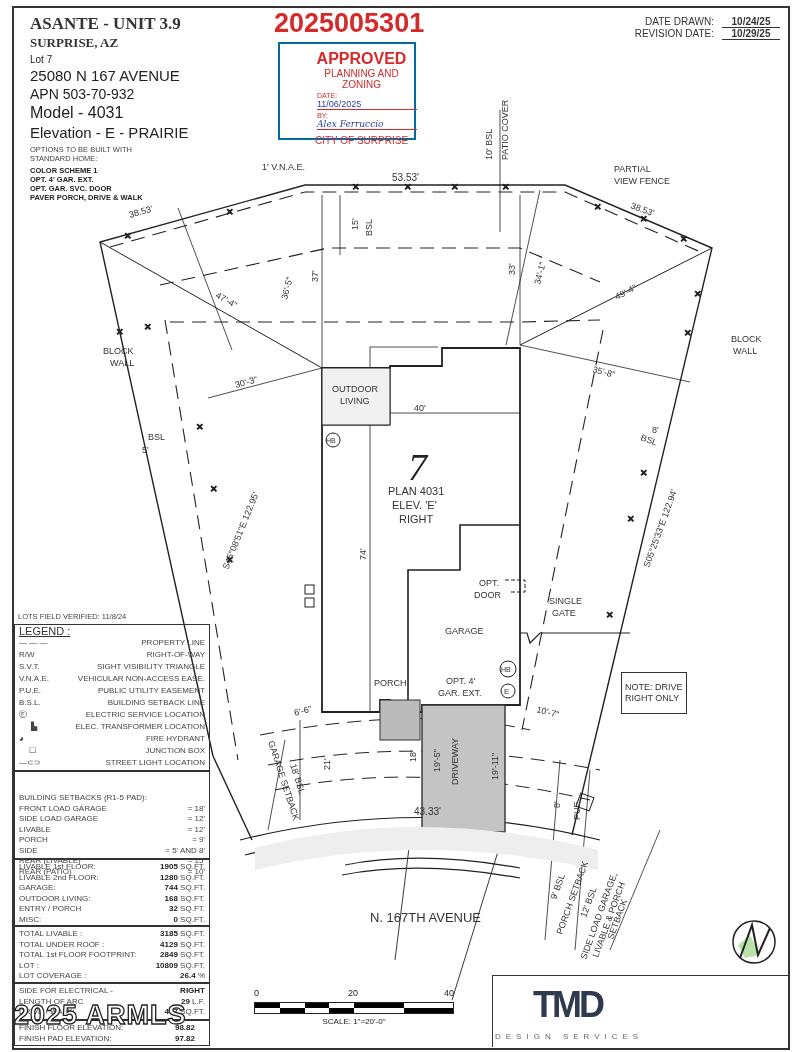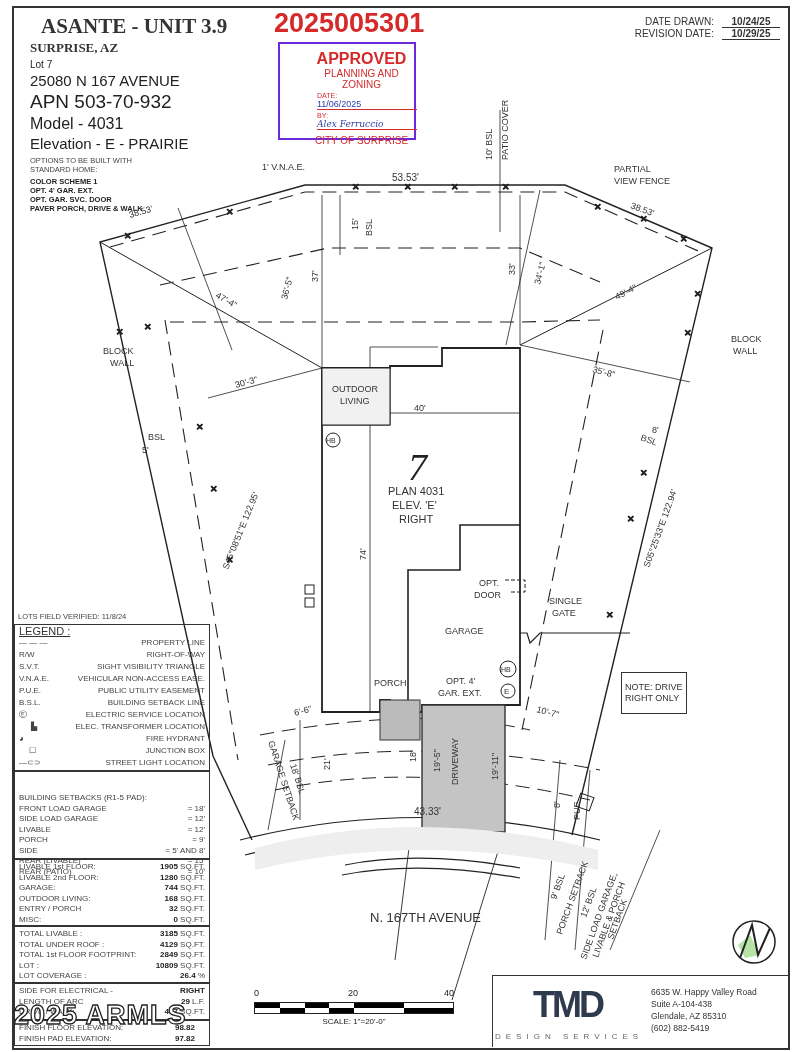--- a/index.html
+++ b/index.html
@@ -2,21 +2,21 @@
 <html><head>
 <meta charset="utf-8">
 <style>
   html,body{margin:0;padding:0;background:#fff;}
   body{width:800px;height:1052px;position:relative;overflow:hidden;font-family:"Liberation Sans",sans-serif;color:#222;}
   .frame{position:absolute;left:12px;top:6px;width:778px;height:1044px;border:2px solid #333;box-sizing:border-box;}
   .abs{position:absolute;}
   .title-serif{font-family:"Liberation Serif",serif;font-weight:bold;color:#333;}
   .hdr-lines div{white-space:nowrap;}
   .stamp-num{color:#d42a2a;font-size:27px;font-weight:bold;letter-spacing:0px;}
-  .stamp-box{border:2px solid #6d28d9;color:#d42a2a;text-align:center;box-sizing:border-box;padding-left:29px;}
+  .stamp-box{border:2px solid #0369a1;color:#d42a2a;text-align:center;box-sizing:border-box;padding-left:29px;}
   .stamp-box .appr{font-size:16px;font-weight:bold;margin-top:6px;}
   .stamp-box .pz{font-size:10px;}
   .stamp-line{font-size:7px;text-align:left;padding-left:8px;margin-top:2px;}
   .stamp-line span.v{color:#2b3fa8;border-bottom:1px solid #d42a2a;display:inline-block;width:100px;font-size:9px;}
   .stamp-line span.sig{font-style:italic;font-family:"DejaVu Serif",serif;}
   .dates{font-size:10px;color:#333;}
   .dates .row{display:flex;justify-content:flex-end;gap:8px;}
   .dates .v{border-bottom:1px solid #333;width:58px;text-align:center;font-weight:bold;}
   .svgwrap{position:absolute;left:0;top:0;}
   .lbl{font-size:9px;fill:#333;font-family:"Liberation Sans",sans-serif;}
@@ -36,25 +36,25 @@
   .scale .ticks{position:relative;width:200px;height:12px;font-size:9px;}
   .scale .bar{display:flex;width:200px;height:12px;border:1px solid #222;box-sizing:border-box;}
   .scale .cap{font-size:8px;text-align:center;width:200px;margin-top:3px;}
 </style>
 </head>
 <body>
 
 <div class="frame"></div>
 
 <div class="abs hdr-lines" style="left:30px;top:14px;">
-  <div class="title-serif" style="font-size:21px;margin-left:11px;">ASANTE - UNIT 3.9</div>
+  <div class="title-serif" style="font-size:17px;">ASANTE - UNIT 3.9</div>
   <div class="title-serif" style="font-size:13px;margin-top:1px;">SURPRISE, AZ</div>
   <div style="font-size:10px;margin-top:3px;">Lot 7</div>
   <div style="font-size:15px;margin-top:2px;">25080 N 167 AVENUE</div>
-  <div style="font-size:19px;margin-top:2px;">APN 503-70-932</div>
+  <div style="font-size:14px;margin-top:2px;">APN 503-70-932</div>
   <div style="font-size:16px;margin-top:2px;">Model - 4031</div>
   <div style="font-size:15px;margin-top:2px;">Elevation - E - PRAIRIE</div>
   <div style="font-size:7.5px;margin-top:4px;color:#444;">OPTIONS TO BE BUILT WITH</div>
   <div style="font-size:7.5px;color:#444;">STANDARD HOME:</div>
   <div style="font-size:7.5px;font-weight:bold;margin-top:3px;line-height:9px;">
     <div>COLOR SCHEME 1</div>
     <div>OPT. 4' GAR. EXT.</div>
     <div>OPT. GAR. SVC. DOOR</div>
     <div>PAVER PORCH, DRIVE &amp; WALK</div>
   </div>
@@ -427,19 +427,13 @@
     <div style="flex:1;background:linear-gradient(#fff 50%,#000 50%)"></div>
     <div style="flex:2;background:linear-gradient(#000 50%,#fff 50%)"></div>
     <div style="flex:2;background:linear-gradient(#fff 50%,#000 50%)"></div>
   </div>
   <div class="cap">SCALE:  1"=20'-0"</div>
 </div>
 
 <div class="tmd">
   <div class="tmd-logo">TMD</div>
   <div class="tmd-sub">DESIGN SERVICES</div>
-  <div class="tmd-addr">
-    <div>6635 W. Happy Valley Road</div>
-    <div>Suite A-104-438</div>
-    <div>Glendale, AZ 85310</div>
-    <div>(602) 882-5419</div>
-  </div>
 </div>
 
 </body></html>

